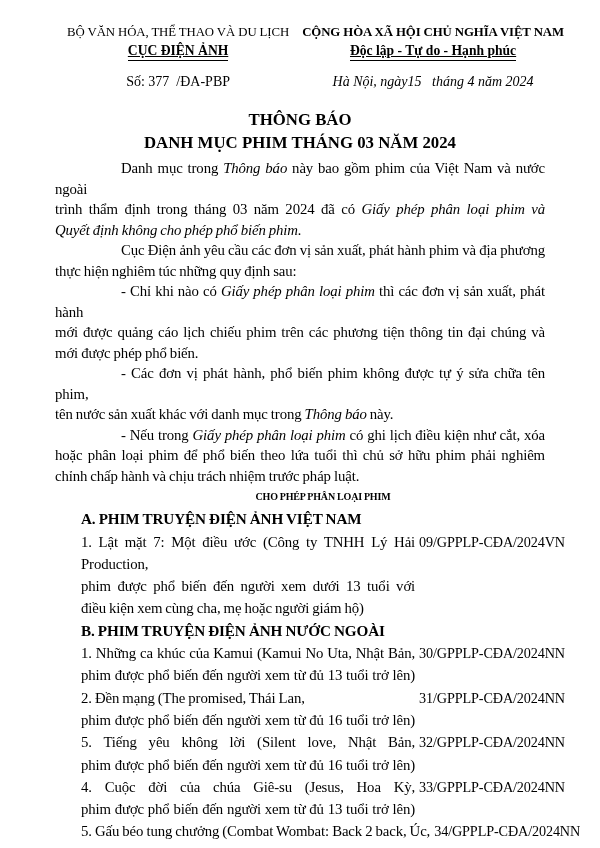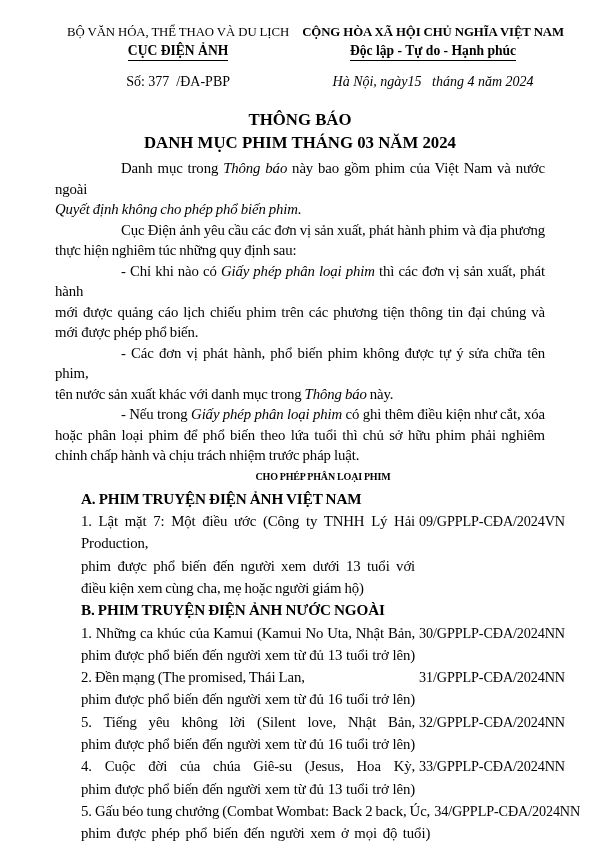--- a/index.html
+++ b/index.html
@@ -14,21 +14,21 @@
     padding: 24px 35px 0 55px;
     overflow: hidden;
   }
   
   .hdr { display: flex; justify-content: space-between; }
   .hdr-block { text-align: center; }
   .hdr-left  { width: 250px; }
   .hdr-right { width: 268px; }
   .h-line1 { font-size: 12.8px; line-height: 16px; letter-spacing: -0.1px; }
   .hdr-right .h-line1 { font-weight: bold; }
-  .h-line2 { font-size: 13.6px; line-height: 18px; font-weight: bold; margin-top: 2px; }
+  .h-line2 { font-size: 13.6px; line-height: 18px; font-weight: bold; margin-top: 2px; text-decoration: underline; }
   .h-underline { border-bottom: 1.4px solid #000; padding-bottom: 2px; }
   .h-meta { margin-top: 13px; font-size: 14px; line-height: 18px; white-space: pre; }
   .h-date { font-style: italic; }
   
   .title { margin-top: 18px; margin-right: 20px; text-align: center;
            font-weight: bold; font-size: 16.8px; line-height: 22.5px; }
   
   .body-text { margin-top: 4px; margin-right: 20px;
                font-size: 14.8px; line-height: 20.5px;
                letter-spacing: -0.12px; word-spacing: -0.5px; }
@@ -65,29 +65,30 @@
     </div>
   </div>
 
   <div class="title">
     <div>THÔNG BÁO</div>
     <div>DANH MỤC PHIM THÁNG 03 NĂM 2024</div>
   </div>
 
   <div class="body-text">
       <div class="b-line just ind"><span>Danh mục trong </span><span class="it">Thông báo</span><span> này bao gồm phim của Việt Nam và nước ngoài</span></div>
+      <div class="b-line just"><span>trình thẩm định trong tháng 03 năm 2024 đã có </span><span class="it">Giấy phép phân loại phim và</span></div>
       <div class="b-line"><span class="it">Quyết định không cho phép phổ biến phim.</span></div>
       <div class="b-line just ind"><span>Cục Điện ảnh yêu cầu các đơn vị sản xuất, phát hành phim và địa phương</span></div>
       <div class="b-line"><span>thực hiện nghiêm túc những quy định sau:</span></div>
       <div class="b-line just ind"><span>- Chỉ khi nào có </span><span class="it">Giấy phép phân loại phim</span><span> thì các đơn vị sản xuất, phát hành</span></div>
       <div class="b-line just"><span>mới được quảng cáo lịch chiếu phim trên các phương tiện thông tin đại chúng và</span></div>
       <div class="b-line"><span>mới được phép phổ biến.</span></div>
       <div class="b-line just ind"><span>- Các đơn vị phát hành, phổ biến phim không được tự ý sửa chữa tên phim,</span></div>
       <div class="b-line"><span>tên nước sản xuất khác với danh mục trong </span><span class="it">Thông báo</span><span> này.</span></div>
-      <div class="b-line just ind"><span>- Nếu trong </span><span class="it">Giấy phép phân loại phim</span><span> có ghi thêm điều kiện như cắt, xóa</span></div>
+      <div class="b-line just ind"><span>- Nếu trong </span><span class="it">Giấy phép phân loại phim</span><span> có ghi lịch điều kiện như cắt, xóa</span></div>
       <div class="b-line just"><span>hoặc phân loại phim để phổ biến theo lứa tuổi thì chủ sở hữu phim phải nghiêm</span></div>
       <div class="b-line"><span>chỉnh chấp hành và chịu trách nhiệm trước pháp luật.</span></div>
     </div>
 
   <div class="films">
     <div class="permit-heading">CHO PHÉP PHÂN LOẠI PHIM</div>
     <div class="sec-heading">A. PHIM TRUYỆN ĐIỆN ẢNH VIỆT NAM</div>
     <div>
         <div class="film-row">
           <div class="film-lines">

